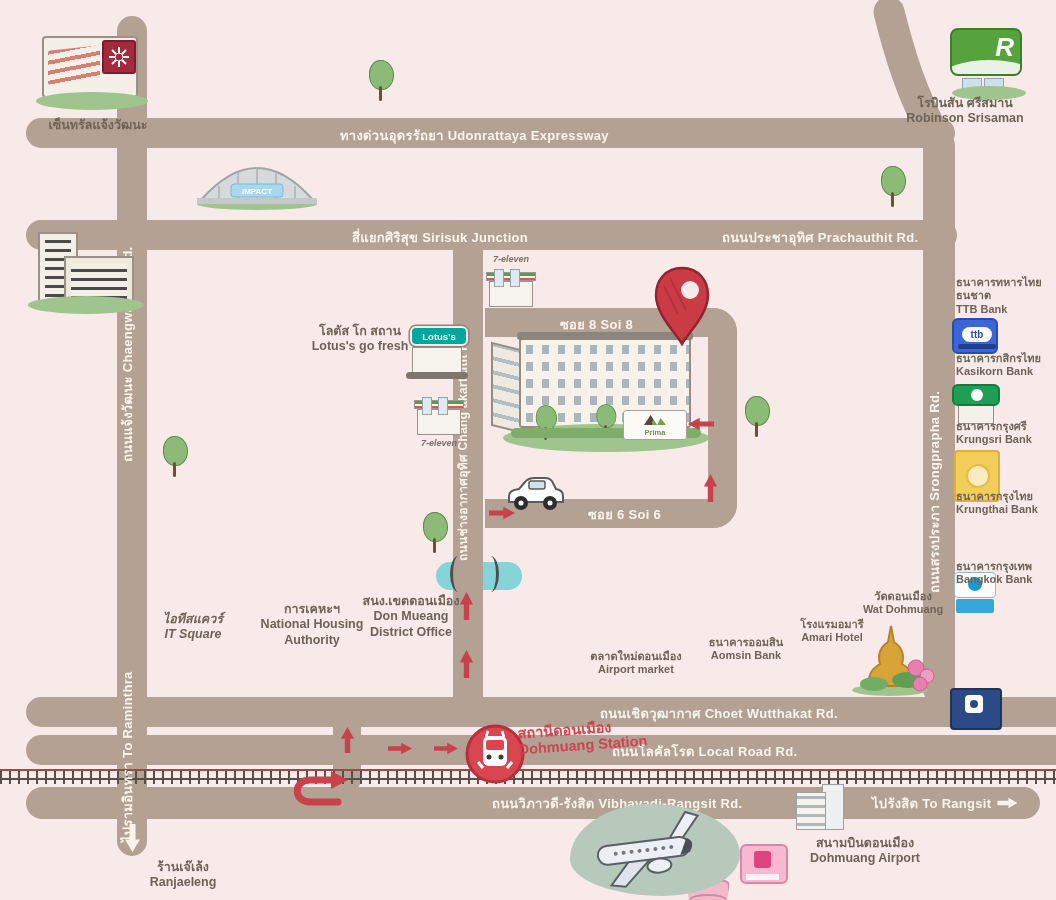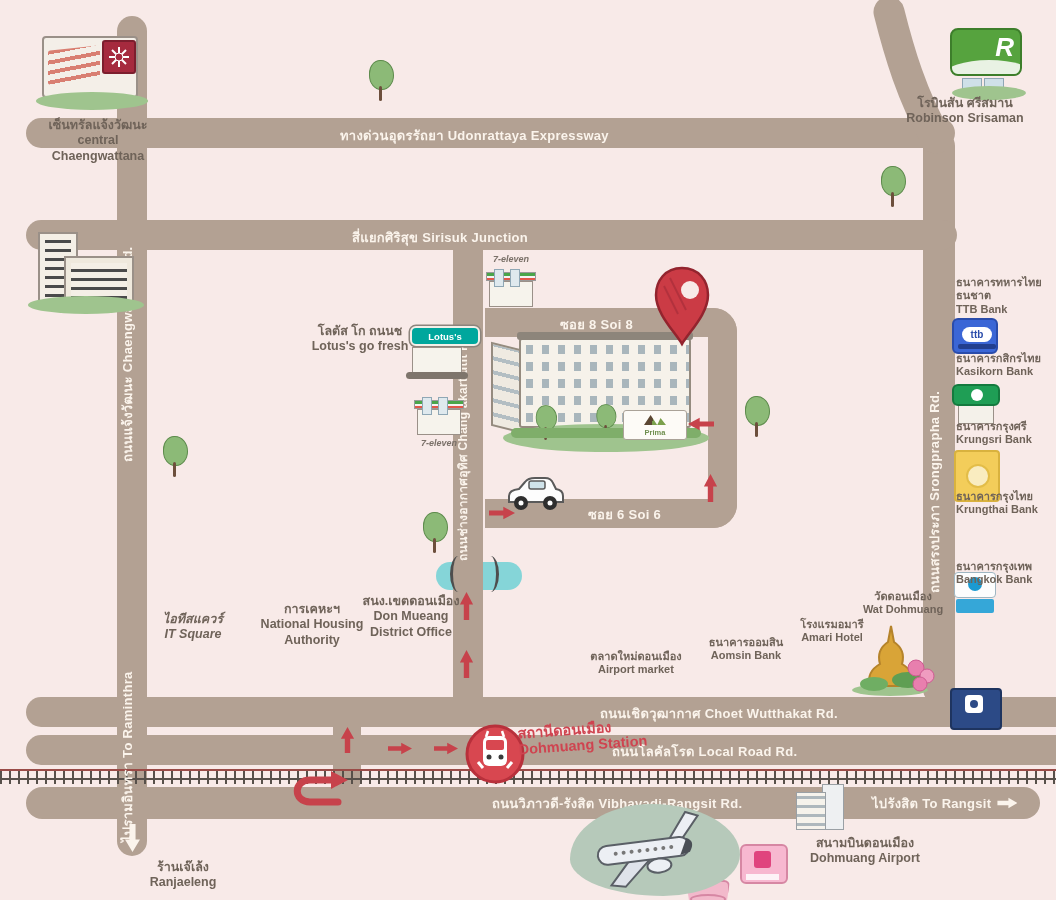--- a/index.html
+++ b/index.html
@@ -56,21 +56,21 @@
   .central-stripes{position:absolute;left:12px;top:22px;width:52px;height:34px;background:repeating-linear-gradient(175deg,#d97f72 0 4px,#f4efe8 4px 10px);border-radius:2px;transform:skewY(-6deg);}
   .central-logo{position:absolute;left:66px;top:14px;width:34px;height:34px;background:#a62a3e;border:2px solid #7c1e2e;border-radius:3px;}
 
   
   .seven-shop{position:relative;width:50px;height:46px;}
   .seven-awn{position:absolute;left:0;top:8px;width:50px;height:9px;border:1px solid #999;background:linear-gradient(180deg,#4aa54a 0 3px,#f4f4f4 3px 5px,#e2574a 5px 9px);}
   .seven-body{position:absolute;left:3px;top:17px;width:44px;height:26px;background:#f6f3ec;border:1.5px solid #9a9088;}
   .seven-door{position:absolute;top:5px;width:10px;height:18px;border:1.5px solid #8fa7b5;background:#dfe9ee;}
 
   
-  .lotus-sign{position:absolute;left:0;top:0;width:70px;height:20px;background:#00a79d;border:2px solid #f4efe8;border-radius:6px;box-shadow:0 0 0 1.5px #8c847c;color:#fff;font-size:9.5px;font-weight:bold;text-align:center;line-height:17px;}
+  .lotus-sign{position:absolute;left:0;top:0;width:58px;height:20px;background:#00a79d;border:2px solid #f4efe8;border-radius:6px;box-shadow:0 0 0 1.5px #8c847c;color:#fff;font-size:9.5px;font-weight:bold;text-align:center;line-height:17px;}
   .lotus-shop{position:absolute;left:2px;top:21px;width:50px;height:26px;background:#f6f3ec;border:1.5px solid #9a9088;}
   .lotus-base{position:absolute;left:-4px;top:46px;width:62px;height:7px;background:#7e756c;border-radius:4px;}
 
   
   .hotel-main{position:absolute;left:14px;top:6px;width:172px;height:90px;background:#f6f2ea;border:2px solid #958b7f;border-radius:3px;
     background-image:repeating-linear-gradient(0deg,#f6f2ea 0 4px,transparent 4px 13px,#f6f2ea 13px 17px),
                      repeating-linear-gradient(90deg,#f6f2ea 0 5px,#a9b6bc 5px 12px,#f6f2ea 12px 16px);}
   .hotel-roof{position:absolute;left:12px;top:0;width:176px;height:8px;background:#8d857b;border-radius:3px;}
   .hotel-wing{position:absolute;left:-14px;top:14px;width:34px;height:84px;background:#efeae1;border:2px solid #958b7f;transform:skewY(14deg);
     background-image:repeating-linear-gradient(0deg,transparent 0 8px,#b3bec3 8px 12px,transparent 12px 14px);}
@@ -157,20 +157,21 @@
   <div class="bridge-arc" style="left:450px;top:556px;"></div>
   <div class="bridge-arc" style="left:482px;top:556px;transform:scaleX(-1);"></div>
   <svg class="overlay over-arrows" width="1056" height="900">
     <path d="M338 802 L310 802 C293 802 293 780 310 780 L331 780" fill="none" stroke="#c7424b" stroke-width="7" stroke-linecap="round"></path>
     <polygon points="331,771 348,780 331,789" fill="#c7424b"></polygon>
   </svg>
 
   <span class="rl" style="left:340px;top:125px;">ทางด่วนอุดรรัถยา Udonrattaya Expressway</span>
   <span class="rl vert" style="left:117px;top:232px;height:245px;">ถนนแจ้งวัฒนะ Chaengwattana Rd.</span>
   <span class="rl" style="left:352px;top:227px;">สี่แยกศิริสุข Sirisuk Junction</span>
+  <span class="rl" style="left:722px;top:227px;">ถนนประชาอุทิศ Prachauthit Rd.</span>
   <span class="rl vert" style="left:453px;top:318px;height:256px;font-size:12px;">ถนนช่างอากาศอุทิศ Chang akart utit Rd.</span>
   <span class="rl vert" style="left:924px;top:408px;height:185px;">ถนนสรงประภา Srongprapha Rd.</span>
   <span class="rl" style="left:560px;top:314px;">ซอย 8 Soi 8</span>
   <span class="rl" style="left:588px;top:504px;">ซอย 6 Soi 6</span>
   <span class="rl" style="left:600px;top:703px;">ถนนเชิดวุฒากาศ Choet Wutthakat Rd.</span>
   <span class="rl" style="left:612px;top:741px;">ถนนโลคัลโรด Local Road Rd.</span>
   <span class="rl" style="left:492px;top:793px;">ถนนวิภาวดี-รังสิต Vibhavadi-Rangsit Rd.</span>
   <span class="rl" style="left:872px;top:793px;"><span>ไปรังสิต To Rangsit</span><span class="inline-arr"></span></span>
   <span class="rl vert" style="left:117px;top:692px;height:150px;">ไปรามอินทรา To Raminthra</span>
 
@@ -191,23 +192,38 @@
             <line x1="5" y1="15" x2="25" y2="15"></line>
             <line x1="8" y1="8" x2="22" y2="22"></line>
             <line x1="22" y1="8" x2="8" y2="22"></line>
           </g>
         <circle cx="15" cy="15" r="4" fill="#a62a3e" stroke="#fff"></circle>
       </svg>
     </div>
   </div>
   <div class="plc" style="left:8px;top:118px;width:180px;">
     <span class="th">เซ็นทรัลแจ้งวัฒนะ</span>
-    <span class="en" style="max-width:130px;margin:0 auto;">central Chaengwattana</span>
-  </div>
-
+  </div>
+
+  <div class="icon" style="left:195px;top:146px;">
+    <svg width="124" height="64">
+      <ellipse cx="62" cy="58" rx="60" ry="6" fill="#9fc48e"></ellipse>
+      <path d="M6 54 Q62 -10 118 54 Z" fill="#d7dadd" stroke="#9fa4a8" stroke-width="2"></path>
+      <g stroke="#aab0b4" stroke-width="1.5">
+          <line x1="24" y1="40" x2="24" y2="54"></line>
+          <line x1="43" y1="26" x2="43" y2="54"></line>
+          <line x1="62" y1="21" x2="62" y2="54"></line>
+          <line x1="81" y1="26" x2="81" y2="54"></line>
+          <line x1="100" y1="40" x2="100" y2="54"></line>
+        </g>
+      <rect x="2" y="52" width="120" height="6" fill="#c4c8cb"></rect>
+      <rect x="36" y="38" width="52" height="13" rx="3" fill="#a7d8ee" stroke="#7db9d6"></rect>
+      <text x="62" y="48" text-anchor="middle" font-size="8" font-weight="bold" fill="#ffffff">IMPACT</text>
+    </svg>
+  </div>
 
   <div class="icon" style="left:950px;top:28px;width:80px;height:70px;">
     <div class="grass" style="left:2px;top:58px;width:74px;height:14px;"></div>
     <div class="rob-sign">
         <div class="sw"></div>
         <div class="r">R</div>
       </div>
     <div class="rob-win" style="left:12px;"></div>
     <div class="rob-win" style="left:34px;"></div>
   </div>
@@ -231,21 +247,21 @@
         <div class="seven-door" style="left:24px;"></div>
     </div>
   </div>
 
   <div class="icon" style="left:410px;top:326px;width:56px;height:56px;">
     <div class="lotus-sign">Lotus's</div>
     <div class="lotus-shop"></div>
     <div class="lotus-base"></div>
   </div>
   <div class="plc" style="left:310px;top:324px;width:100px;">
-    <span class="th">โลตัส โก ถนนช</span>
+    <span class="th">โลตัส โก สถาน</span>
     <span class="en">Lotus's go fresh</span>
   </div>
 
   <div class="icon" style="left:414px;top:392px;width:50px;">
     <div class="seven-shop">
       <div class="seven-awn"></div>
         <div class="seven-body"></div>
       <div class="seven-door" style="left:8px;"></div>
         <div class="seven-door" style="left:24px;"></div>
     </div>

